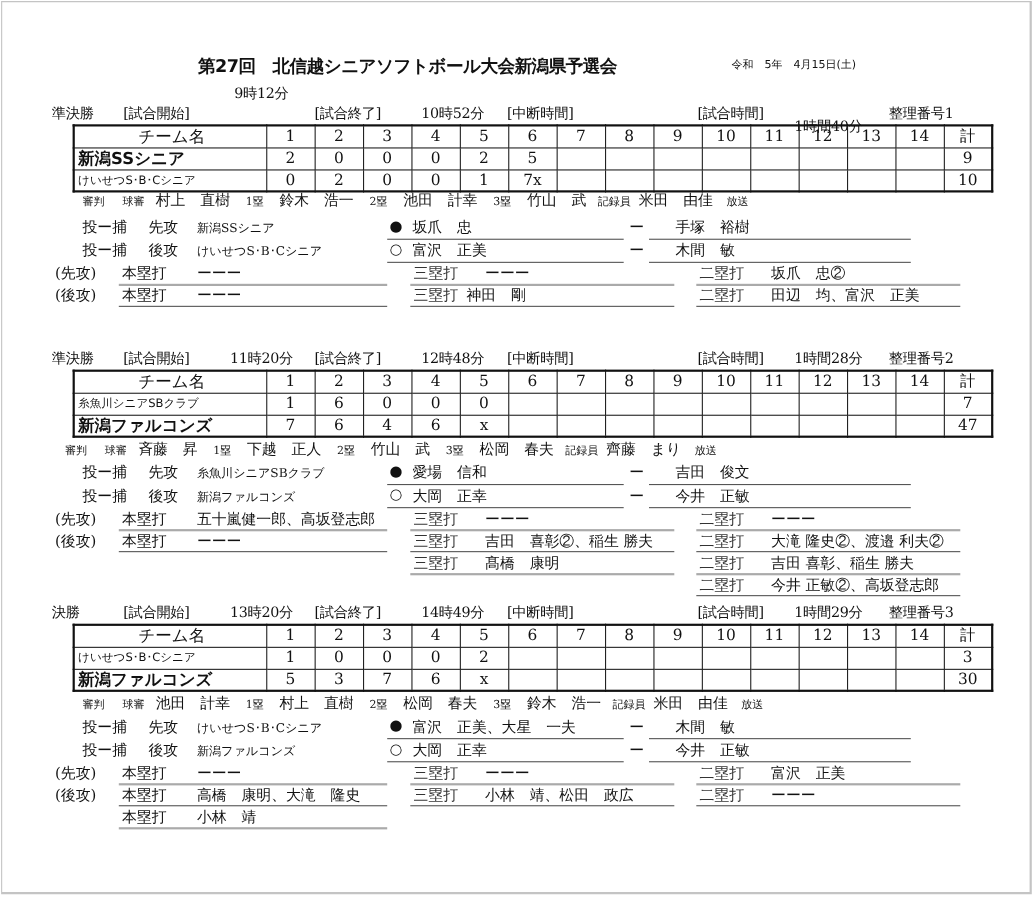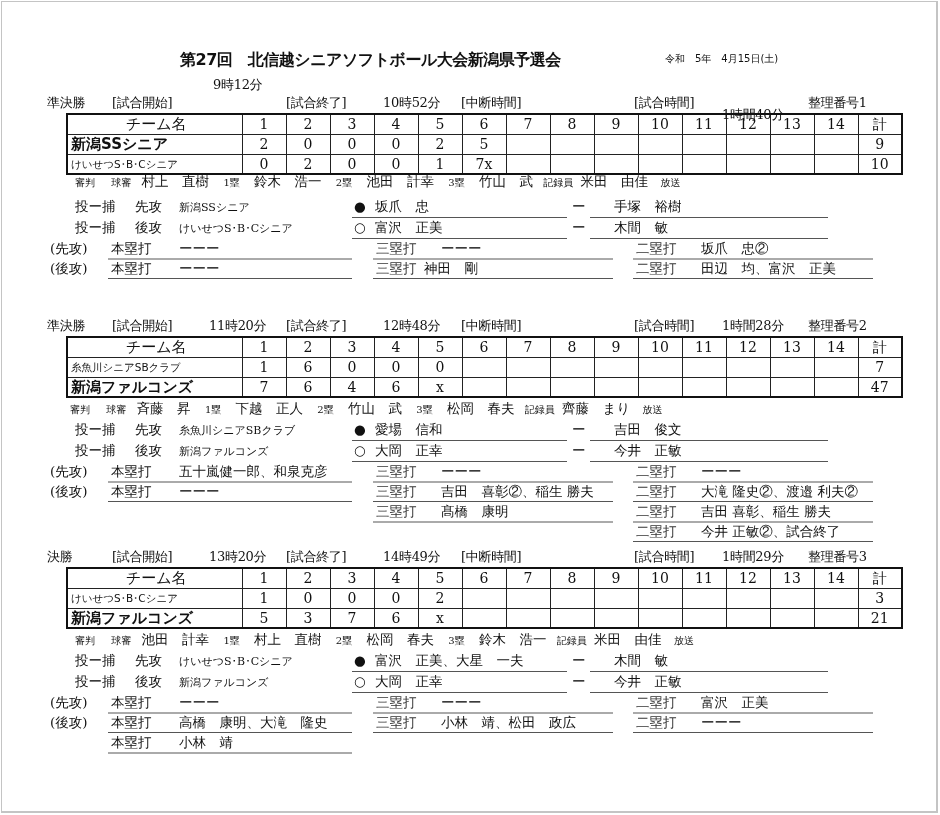--- a/index.html
+++ b/index.html
@@ -215,21 +215,21 @@
           <td class="inn"></td>
           <td class="inn"></td>
           <td class="inn"></td>
           <td class="inn"></td>
           <td class="inn"></td>
           <td class="inn"></td>
           <td class="tot">47</td>
         </tr>
       </tbody>
     </table>
-    <div class="abs ump" style="top:400px;left:70px">
+    <div class="abs ump" style="top:400px;left:59px">
       <span class="sm">審判</span>
       <span class="sm" style="margin-left:12px">球審</span>
       <span style="margin-left:6px">斉藤　昇</span>
       <span class="sm" style="margin-left:10px">1塁</span>
       <span style="margin-left:10px">下越　正人</span>
       <span class="sm" style="margin-left:10px">2塁</span>
       <span style="margin-left:10px">竹山　武</span>
       <span class="sm" style="margin-left:10px">3塁</span>
       <span style="margin-left:10px">松岡　春夫</span>
       <span class="sm" style="margin-left:6px">記録員</span>
@@ -250,21 +250,21 @@
     <div class="abs sm11" style="top:444px;left:179px">新潟ファルコンズ</div>
     <div class="abs pname" style="top:442px;left:354px">○</div>
     <div class="abs pname" style="top:442px;left:375px">大岡　正幸</div>
     <div class="abs pname" style="top:442px;left:572px">ー</div>
     <div class="abs pname" style="top:442px;left:614px">今井　正敏</div>
     <div class="line" style="top:461px;left:352px;width:215px"></div>
     <div class="line" style="top:461px;left:590px;width:238px"></div>
     <div class="line" style="top:482px;left:108px;width:0"></div>
     <div class="abs lbl" style="top:463px;left:50px">(先攻)</div>
     <div class="abs lbl" style="top:463px;left:111px">本塁打</div>
-    <div class="abs lbl" style="top:463px;left:179px">五十嵐健一郎、和泉克彦</div>
+    <div class="abs lbl" style="top:463px;left:179px">五十嵐健一郎、高坂登志郎</div>
     <div class="line g" style="top:481px;left:108px;width:244px"></div>
     <div class="abs lbl" style="top:483px;left:50px">(後攻)</div>
     <div class="abs lbl" style="top:483px;left:111px">本塁打</div>
     <div class="abs lbl" style="top:483px;left:179px">ーーー</div>
     <div class="line" style="top:501px;left:108px;width:244px"></div>
     <div class="abs lbl" style="top:463px;left:376px;color:#333">三塁打</div>
     <div class="abs lbl" style="top:463px;left:441px">ーーー</div>
     <div class="line g" style="top:481px;left:373px;width:240px"></div>
     <div class="abs lbl" style="top:483px;left:376px;color:#333">三塁打</div>
     <div class="abs lbl" style="top:483px;left:441px">吉田　喜彰②、稲生 勝夫</div>
@@ -275,21 +275,21 @@
     <div class="abs lbl" style="top:463px;left:636px;color:#333">二塁打</div>
     <div class="abs lbl" style="top:463px;left:701px">ーーー</div>
     <div class="line g" style="top:481px;left:633px;width:240px"></div>
     <div class="abs lbl" style="top:483px;left:636px;color:#333">二塁打</div>
     <div class="abs lbl" style="top:483px;left:701px">大滝 隆史②、渡邉 利夫②</div>
     <div class="line " style="top:501px;left:633px;width:240px"></div>
     <div class="abs lbl" style="top:503px;left:636px;color:#333">二塁打</div>
     <div class="abs lbl" style="top:503px;left:701px">吉田 喜彰、稲生 勝夫</div>
     <div class="line g" style="top:521px;left:633px;width:240px"></div>
     <div class="abs lbl" style="top:523px;left:636px;color:#333">二塁打</div>
-    <div class="abs lbl" style="top:523px;left:701px">今井 正敏②、試合終了</div>
+    <div class="abs lbl" style="top:523px;left:701px">今井 正敏②、高坂登志郎</div>
     <div class="line " style="top:541px;left:633px;width:240px"></div>
     <div class="abs hdr" style="top:548px;left:47px">決勝</div>
     <div class="abs hdr" style="top:548px;left:112px">[試合開始]</div>
     <div class="abs hdr" style="top:548px;left:209px">13時20分</div>
     <div class="abs hdr" style="top:548px;left:286px">[試合終了]</div>
     <div class="abs hdr" style="top:548px;left:383px">14時49分</div>
     <div class="abs hdr" style="top:548px;left:461px">[中断時間]</div>
     <div class="abs hdr" style="top:548px;left:634px">[試合時間]</div>
     <div class="abs hdr" style="top:548px;left:722px">1時間29分</div>
     <div class="abs hdr" style="top:548px;left:808px">整理番号3</div>
@@ -340,21 +340,21 @@
           <td class="inn">x</td>
           <td class="inn"></td>
           <td class="inn"></td>
           <td class="inn"></td>
           <td class="inn"></td>
           <td class="inn"></td>
           <td class="inn"></td>
           <td class="inn"></td>
           <td class="inn"></td>
           <td class="inn"></td>
-          <td class="tot">21</td>
+          <td class="tot">30</td>
         </tr>
       </tbody>
     </table>
     <div class="abs ump" style="top:631px;left:75px">
       <span class="sm">審判</span>
       <span class="sm" style="margin-left:12px">球審</span>
       <span style="margin-left:6px">池田　計幸</span>
       <span class="sm" style="margin-left:10px">1塁</span>
       <span style="margin-left:10px">村上　直樹</span>
       <span class="sm" style="margin-left:10px">2塁</span>

